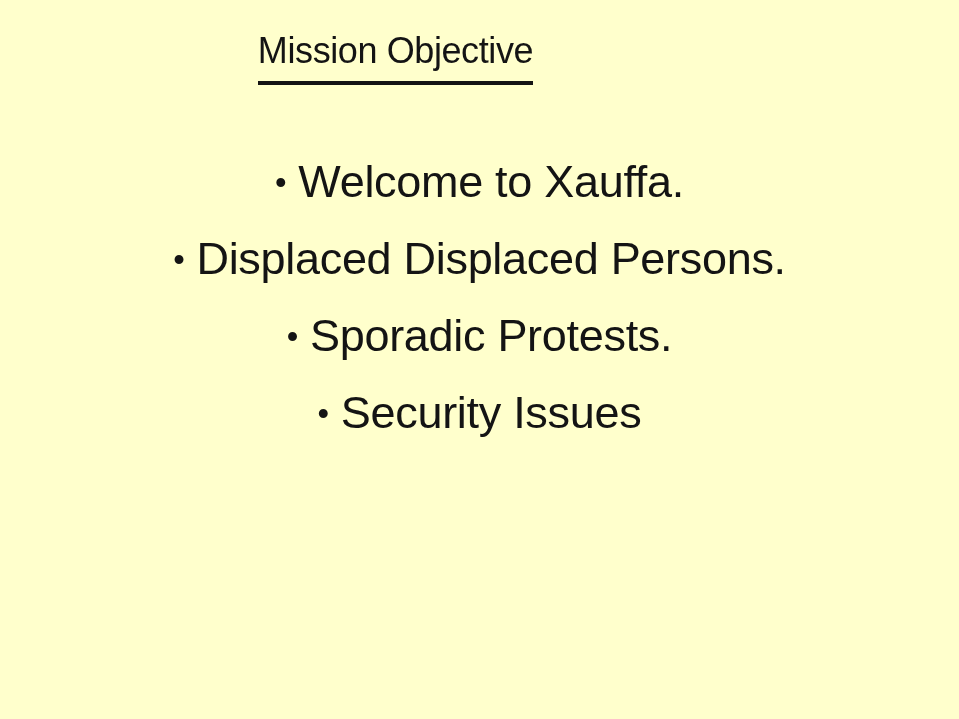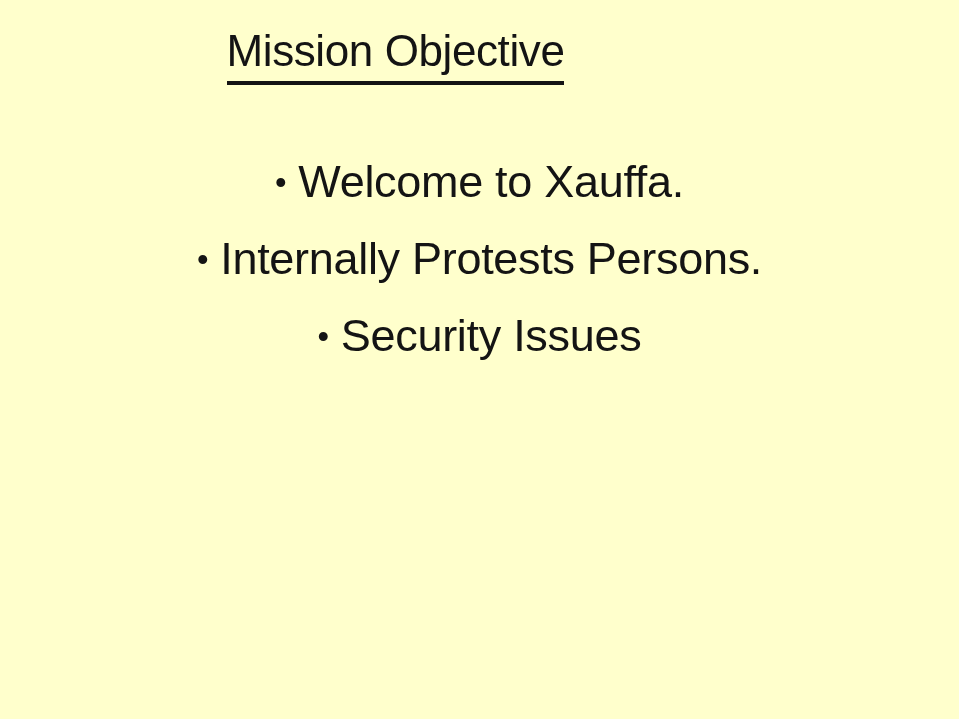--- a/index.html
+++ b/index.html
@@ -22,21 +22,21 @@
     background: #ffffcc;
     box-sizing: border-box;
   }
 
   .slide-title {
     position: absolute;
     top: 22px;
     left: 0;
     width: 791px;
     text-align: center;
-    font-size: 44px;
+    font-size: 36px;
     line-height: 58px;
     font-weight: 400;
     letter-spacing: -0.4px;
     color: #141414;
     white-space: nowrap;
   }
   .slide-title .title-text {
     display: inline-block;
     border-bottom: 4px solid #141414;
     padding-bottom: 1px;
@@ -91,23 +91,26 @@
   </div>
 
   <ul class="bullet-body">
 
     <li class="bullet-line">
       <span class="bullet-mark">•</span><span class="bullet-text">Welcome to Xauffa.</span>
     </li>
 
 
     <li class="bullet-line">
-      <span class="bullet-mark">•</span><span class="bullet-text">Internally Protests Persons.</span>
+      <span class="bullet-mark">•</span><span class="bullet-text">Displaced Displaced Persons.</span>
     </li>
 
+    <li class="bullet-line">
+      <span class="bullet-mark">•</span><span class="bullet-text">Sporadic Protests.</span>
+    </li>
 
 
     <li class="bullet-line">
       <span class="bullet-mark">•</span><span class="bullet-text">Security Issues</span>
     </li>
 
   </ul>
 
 </div>
 

